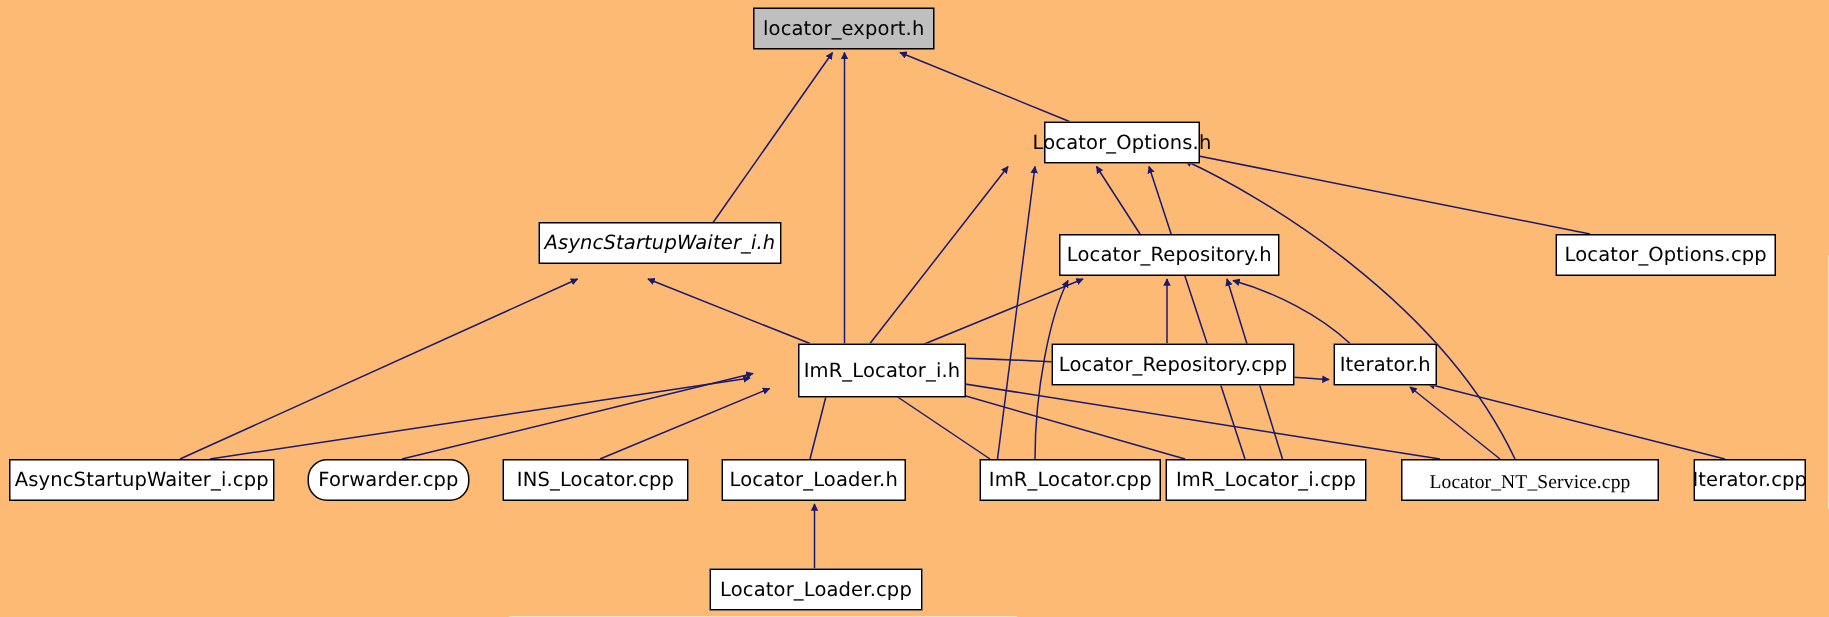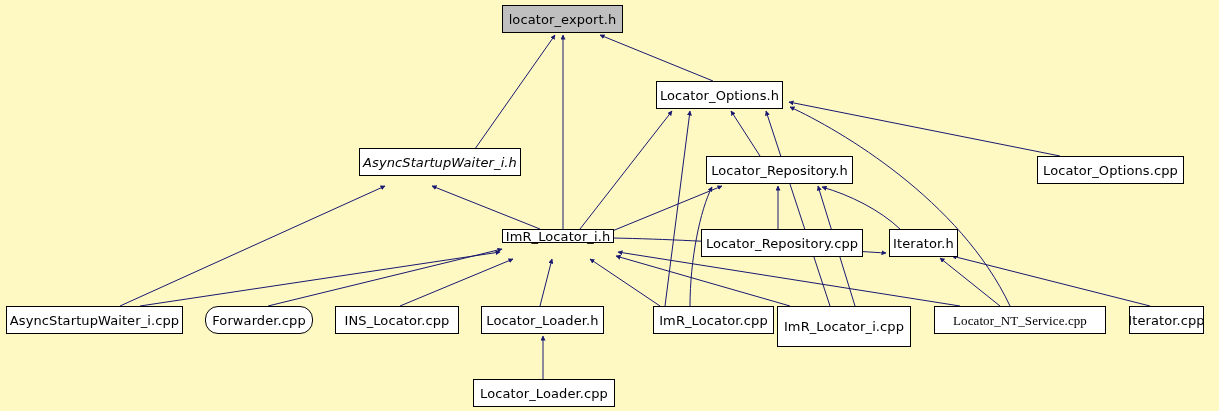--- a/index.html
+++ b/index.html
@@ -5,21 +5,21 @@
 <style>
   html, body {
     margin: 0;
     padding: 0;
     background: #ffffff;
   }
   #graph {
     position: relative;
     width: 1219px;
     height: 411px;
-    background: #fef9c3;
+    background: #fdba74;
     overflow: hidden;
     font-family: "DejaVu Sans", "Liberation Sans", sans-serif;
   }
   #edge-layer {
     position: absolute;
     left: 0;
     top: 0;
     width: 1219px;
     height: 411px;
     pointer-events: none;
@@ -84,33 +84,33 @@
         <path d="M 1000,306 L 940,258" fill="none" stroke="#191970" stroke-width="1" marker-end="url(#arrow)"></path>
         <path d="M 543,379 L 543,336" fill="none" stroke="#191970" stroke-width="1" marker-end="url(#arrow)"></path>
         <path d="M 900,229 C 880,210 850,195 822,187" fill="none" stroke="#191970" stroke-width="1" marker-end="url(#arrow)"></path>
         <path d="M 690,306 C 690,260 700,210 712,187" fill="none" stroke="#191970" stroke-width="1" marker-end="url(#arrow)"></path>
       </g>
   </svg>
   <div id="nodes-group">
       <div class="node focus" style="left: 502px; top: 5px; width: 121px; height: 28px;">
         <span class="node-label">locator_export.h</span>
       </div>
-      <div class="node" style="left: 656px; top: 81px; width: 127px; height: 28px;">
+      <div class="node" style="left: 696px; top: 81px; width: 104px; height: 28px;">
         <span class="node-label">Locator_Options.h</span>
       </div>
       <div class="node" style="left: 359px; top: 148px; width: 162px; height: 28px; font-style: italic;">
         <span class="node-label">AsyncStartupWaiter_i.h</span>
       </div>
       <div class="node" style="left: 706px; top: 156px; width: 147px; height: 28px;">
         <span class="node-label">Locator_Repository.h</span>
       </div>
       <div class="node" style="left: 1037px; top: 156px; width: 147px; height: 28px;">
         <span class="node-label">Locator_Options.cpp</span>
       </div>
-      <div class="node" style="left: 502px; top: 229px; width: 112px; height: 14px;">
+      <div class="node" style="left: 532px; top: 229px; width: 112px; height: 36px;">
         <span class="node-label">ImR_Locator_i.h</span>
       </div>
       <div class="node" style="left: 701px; top: 229px; width: 162px; height: 28px;">
         <span class="node-label">Locator_Repository.cpp</span>
       </div>
       <div class="node" style="left: 889px; top: 229px; width: 69px; height: 28px;">
         <span class="node-label">Iterator.h</span>
       </div>
       <div class="node" style="left: 6px; top: 306px; width: 177px; height: 28px;">
         <span class="node-label">AsyncStartupWaiter_i.cpp</span>
@@ -120,21 +120,21 @@
       </div>
       <div class="node" style="left: 335px; top: 306px; width: 124px; height: 28px;">
         <span class="node-label">INS_Locator.cpp</span>
       </div>
       <div class="node" style="left: 481px; top: 306px; width: 123px; height: 28px;">
         <span class="node-label">Locator_Loader.h</span>
       </div>
       <div class="node" style="left: 627px; top: 306px; width: 121px; height: 28px; margin-left: 26px;">
         <span class="node-label">ImR_Locator.cpp</span>
       </div>
-      <div class="node" style="left: 777px; top: 306px; width: 134px; height: 41px;">
+      <div class="node" style="left: 777px; top: 306px; width: 134px; height: 28px;">
         <span class="node-label">ImR_Locator_i.cpp</span>
       </div>
       <div class="node" style="left: 934px; top: 306px; width: 172px; height: 28px; font-family: Liberation Serif, serif;">
         <span class="node-label">Locator_NT_Service.cpp</span>
       </div>
       <div class="node" style="left: 1129px; top: 306px; width: 75px; height: 28px; text-align: center;">
         <span class="node-label">Iterator.cpp</span>
       </div>
       <div class="node" style="left: 473px; top: 379px; width: 142px; height: 28px;">
         <span class="node-label">Locator_Loader.cpp</span>

